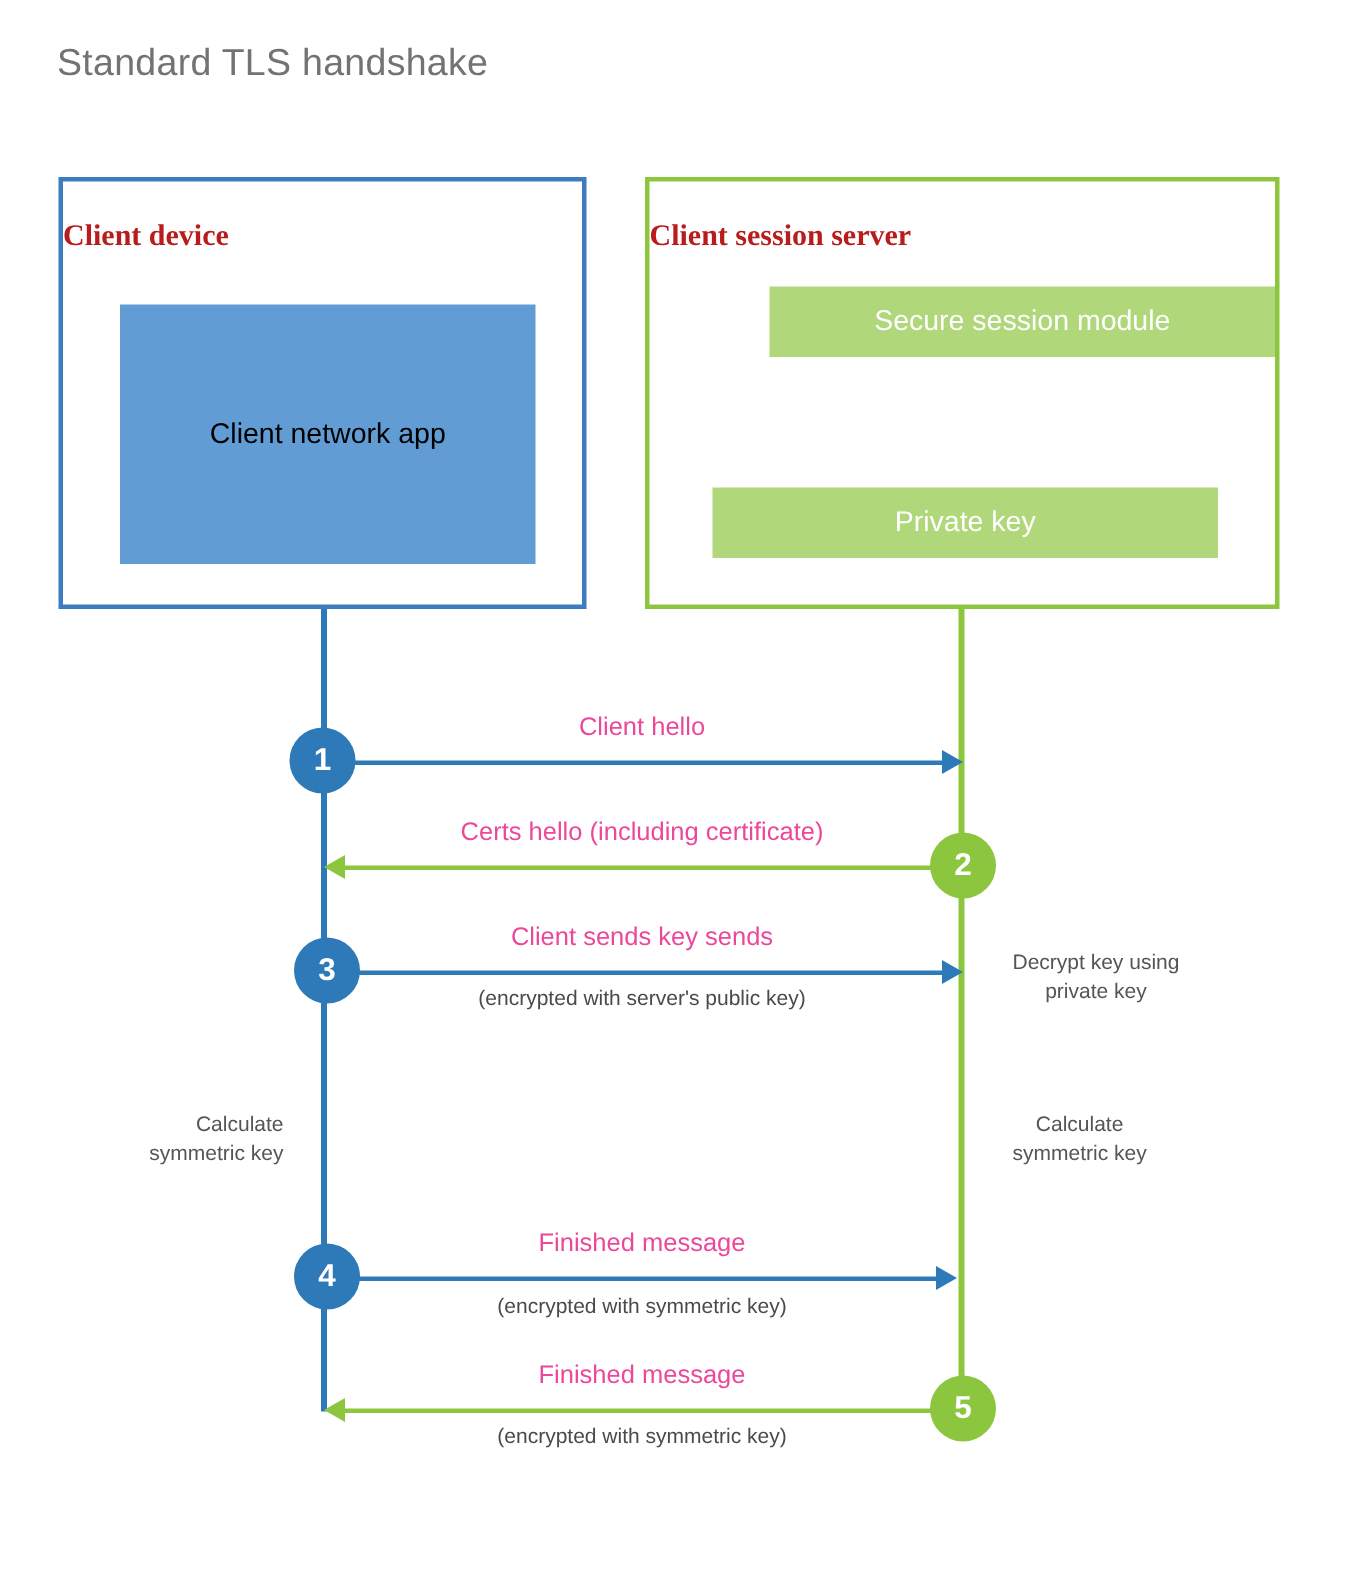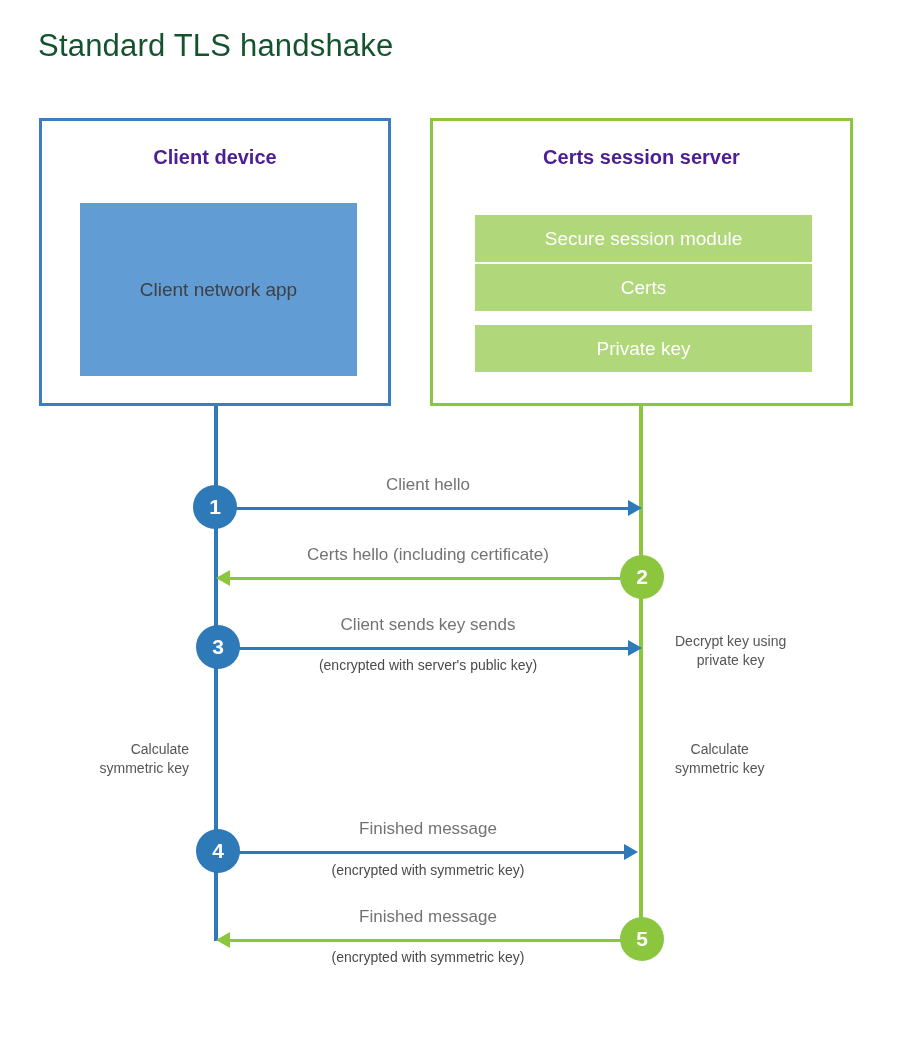--- a/index.html
+++ b/index.html
@@ -12,23 +12,23 @@
     height: 1058px;
     position: relative;
     font-family: "Liberation Sans", "DejaVu Sans", sans-serif;
     overflow: hidden;
   }
 
   #diagram-title {
     position: absolute;
     left: 38px;
     top: 28px;
-    font-size: 31px;
+    font-size: 25px;
     font-weight: 300;
-    color: #14532d;
+    color: #737373;
     letter-spacing: 0.2px;
     white-space: nowrap;
   }
 
   
   .panel {
     position: absolute;
     background: #ffffff;
     box-sizing: border-box;
   }
@@ -44,40 +44,41 @@
     top: 118px;
     width: 423px;
     height: 288px;
     border: 3px solid #8cc63f;
   }
   .panel-title {
     position: absolute;
     left: 0;
     right: 0;
     top: 25px;
-    text-align: center;
+    text-align: left;
     font-size: 20px;
     font-weight: bold;
-    color: #4c1d95;
+    color: #b91c1c;
+    font-family: Liberation Serif, serif;
   }
 
   
   #client-app-block {
     position: absolute;
     left: 38px;
     top: 82px;
     width: 277px;
     height: 173px;
     background: #629cd4;
     display: flex;
     align-items: center;
     justify-content: center;
   }
   #client-app-label {
-    color: #404040;
+    color: #000000;
     font-size: 19px;
     font-weight: 300;
     text-align: center;
     line-height: 1.35;
     width: 200px;
   }
 
   
   .server-bar {
     position: absolute;
@@ -85,21 +86,21 @@
     width: 337px;
     height: 47px;
     background: #b0d77a;
     display: flex;
     align-items: center;
     justify-content: center;
     color: #ffffff;
     font-size: 19px;
     font-weight: 300;
   }
-  .server-bar-0 { top: 94px; }
+  .server-bar-0 { top: 70px; margin-left: 38px; }
   .server-bar-1 { top: 143px; }
   .server-bar-2 { top: 204px; }
 
   
   .lifeline {
     position: absolute;
     width: 4px;
   }
   #client-lifeline {
     left: 214px;
@@ -140,21 +141,21 @@
   .blue-msg  { color: #2e7ab8; }
   .green-msg { color: #8cc63f; }
   .blue-msg  .msg-line { background: #2e7ab8; }
   .green-msg .msg-line { background: #8cc63f; }
 
   .msg-label {
     position: absolute;
     text-align: center;
     font-size: 17px;
     font-weight: 400;
-    color: #737373;
+    color: #ec4899;
     white-space: nowrap;
     transform: translateX(-50%);
   }
   .msg-sublabel {
     position: absolute;
     text-align: center;
     font-size: 14px;
     font-weight: 400;
     color: #4a4a4a;
     white-space: nowrap;
@@ -194,23 +195,22 @@
 <div id="diagram-title">Standard TLS handshake</div>
 
 <div class="panel" id="client-panel">
   <div class="panel-title">Client device</div>
   <div id="client-app-block">
     <div id="client-app-label">Client network app</div>
   </div>
 </div>
 
 <div class="panel" id="server-panel">
-  <div class="panel-title">Certs session server</div>
+  <div class="panel-title">Client session server</div>
   <div class="server-bar server-bar-0">Secure session module</div>
-  <div class="server-bar server-bar-1">Certs</div>
   <div class="server-bar server-bar-2">Private key</div>
 </div>
 
 <div class="lifeline" id="client-lifeline"></div>
 <div class="lifeline" id="server-lifeline"></div>
 
 <div class="msg blue-msg" style="top:507px">
   <div class="msg-line" style="left:216px; width:414px"></div>
   <div class="arrow-head arrow-right" style="left:628px"></div>
   <div class="msg-label" style="left:428px; top:-32px">Client hello</div>

